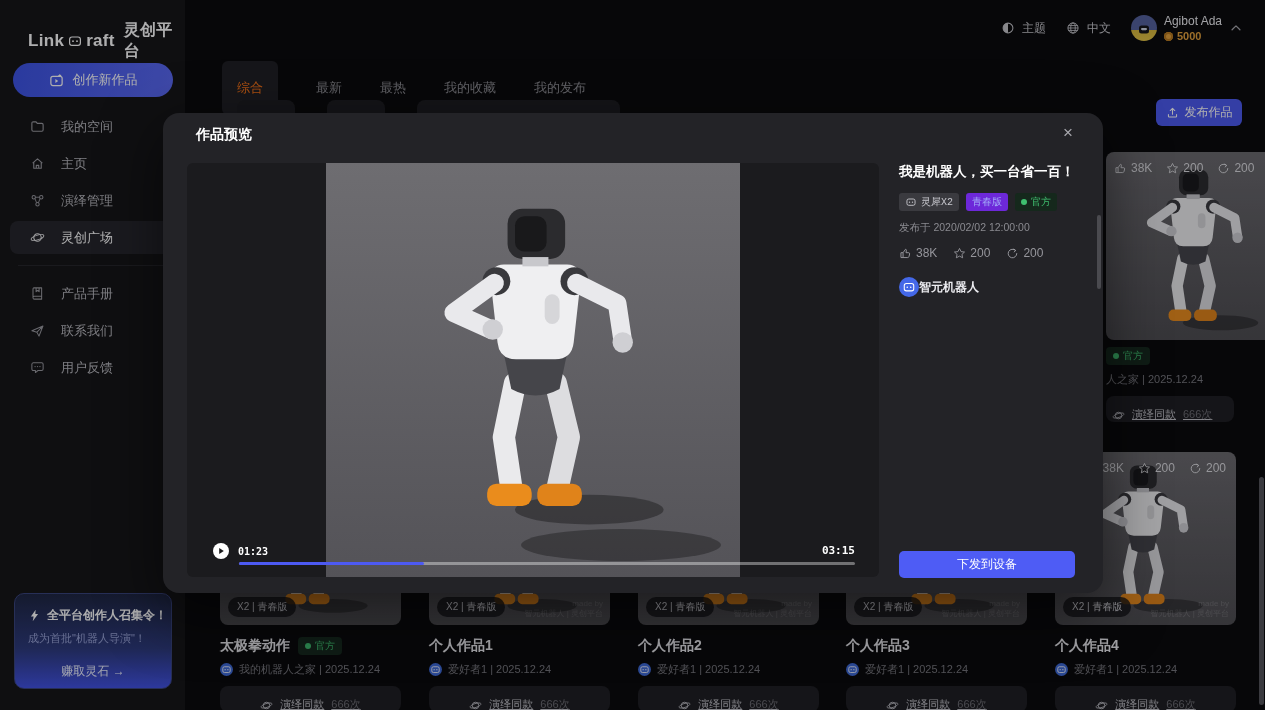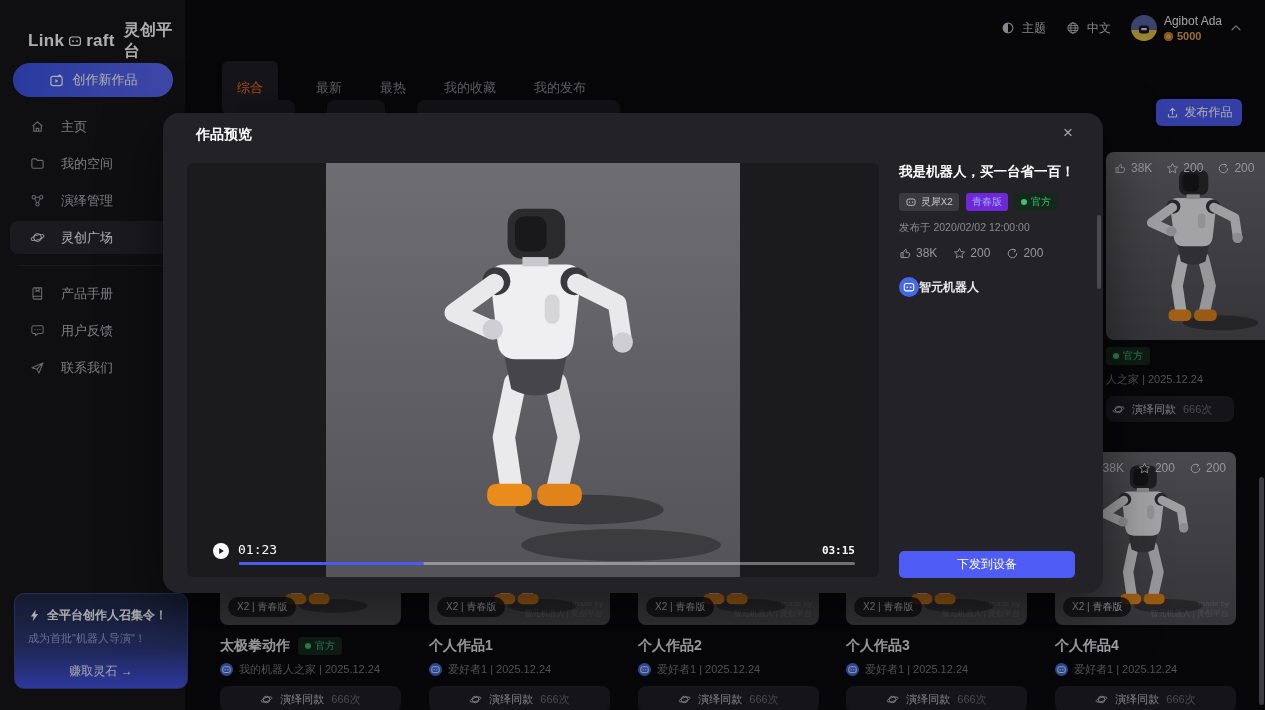--- a/index.html
+++ b/index.html
@@ -18,21 +18,21 @@
     gap:9px; color:#fff; font-size:13px; cursor:pointer; }
   .nav { position:absolute; left:0; top:108px; width:185px; }
   .nav-item { position:relative; height:37px; display:flex; align-items:center; padding-left:30px; gap:16px;
     color:#b9b9be; font-size:13px; cursor:pointer; }
   .nav-item svg { color:#9a9aa0; }
   .nav-item.active { color:#fff; }
   .nav-item.active svg { color:#e8e8ea; }
   .nav-item.active::before { content:""; position:absolute; left:10px; right:10px; top:2px; bottom:2px;
     background:#26262b; border-radius:8px; z-index:-1; }
   .nav-div { height:1px; background:#26262a; margin:9px 18px 9px 18px; }
-  .promo { position:absolute; left:14px; top:593px; width:174px; height:96px; border-radius:10px; overflow:hidden;
+  .promo { position:absolute; left:14px; top:593px; width:158px; height:96px; border-radius:10px; overflow:hidden;
     background:linear-gradient(180deg,#1e2642 0%,#2d3a7c 58%,#4152e4 100%);
     border:1px solid #39447e; }
   .promo-l1 { display:flex; align-items:center; gap:6px; margin:13px 0 0 13px; color:#fff; font-size:12px; font-weight:bold; }
   .promo-l2 { margin:7px 0 0 13px; color:#9aa5d8; font-size:11px; }
   .promo-btn { position:absolute; left:0; right:0; bottom:0; height:34px; display:flex; align-items:center;
     justify-content:center; color:#eef1ff; font-size:12px; cursor:pointer; }
 
   
   .topbar { position:absolute; left:185px; top:0; width:1080px; height:56px; }
   .tb-right { position:absolute; right:22px; top:0; height:56px; display:flex; align-items:center; gap:20px; }
@@ -68,37 +68,37 @@
     font-size:8px; line-height:10px; }
   .card-title-row { display:flex; align-items:center; gap:8px; margin-top:12px; }
   .card-title { color:#ececf0; font-size:14px; font-weight:bold; }
   .official { display:inline-flex; align-items:center; gap:4px; background:#15281c; color:#3fbf6f;
     font-size:10px; padding:2px 7px; border-radius:4px; }
   .official::before { content:""; width:6px; height:6px; border-radius:50%; background:#3fbf6f; }
   .card-author { display:flex; align-items:center; gap:6px; margin-top:7px; color:#77777d; font-size:11px; }
   .mini-av { width:13px; height:13px; border-radius:50%; background:#3f6ad8; display:flex; align-items:center;
     justify-content:center; color:#fff; flex:0 0 auto; }
   .remix-btn { margin-top:9px; height:26px; background:#1e1e22; border-radius:8px; display:flex;
-    align-items:center; justify-content:center; gap:7px; font-size:11px; color:#c2c2c8; cursor:pointer; }
+    align-items:flex-end; justify-content:center; gap:7px; font-size:11px; color:#c2c2c8; cursor:pointer;text-decoration:underline; }
   .remix-btn .cnt { color:#6c6c72; }
   .remix-btn svg { color:#b8b8be; }
 
   
   .dim { position:absolute; inset:0; background:rgba(4,4,7,.32); z-index:10; }
   .modal { position:absolute; left:163px; top:113px; width:940px; height:480px; background:#232327;
     border-radius:16px; z-index:20; box-shadow:0 18px 60px rgba(0,0,0,.55); }
   .modal-title { position:absolute; left:33px; top:13px; color:#fff; font-size:14px; font-weight:bold; }
   .modal-close { position:absolute; right:30px; top:10px; color:#a8a8ae; font-size:17px; cursor:pointer; }
   .video-wrap { position:absolute; left:24px; top:50px; width:692px; height:414px; background:#1b1b1e;
     border-radius:6px; overflow:hidden; }
   .video { position:absolute; left:139px; top:0; width:414px; height:414px;
     background:linear-gradient(180deg,#6e6d71 0%,#545358 100%); }
   .play-btn { position:absolute; left:26px; bottom:18px; width:16px; height:16px; border-radius:50%;
     background:#fff; display:flex; align-items:center; justify-content:center; cursor:pointer; }
-  .t-cur { position:absolute; left:51px; bottom:20px; color:#fff; font-size:13px; font-weight:normal;
+  .t-cur { position:absolute; left:51px; bottom:20px; color:#fff; font-size:10px; font-weight:bold;
     font-family:"DejaVu Sans Mono",monospace;text-align:right; }
   .t-dur { position:absolute; right:24px; bottom:20px; color:#fff; font-size:11px; font-weight:bold;
     font-family:"DejaVu Sans Mono",monospace; }
   .progress { position:absolute; left:52px; right:24px; bottom:12px; height:3px; border-radius:2px;
     background:rgba(255,255,255,.38); cursor:pointer; }
   .progress-fill { height:100%; border-radius:2px; background:#4d5af2; }
   .panel { position:absolute; left:736px; top:50px; width:182px; }
   .work-title { color:#fff; font-size:13.5px; font-weight:bold; white-space:nowrap; }
   .tags { display:flex; gap:7px; margin-top:12px; }
   .tag { display:flex; align-items:center; gap:4px; font-size:10px; padding:2px 6px; border-radius:3px;font-family:Liberation Mono, monospace; }
@@ -231,29 +231,29 @@
   <div class="create-btn">
     <svg width="15" height="15">
         <use href="#ic-create" color="#fff"></use>
       </svg>
     <span>创作新作品</span>
   </div>
 
   <nav class="nav">
     <div class="nav-item">
       <svg width="15" height="15">
-          <use href="#ic-home"></use>
-        </svg>
-      <span>主页</span>
+          <use href="#ic-folder"></use>
+        </svg>
+      <span>我的空间</span>
     </div>
     <div class="nav-item">
       <svg width="15" height="15">
-          <use href="#ic-folder"></use>
-        </svg>
-      <span>我的空间</span>
+          <use href="#ic-home"></use>
+        </svg>
+      <span>主页</span>
     </div>
     <div class="nav-item">
       <svg width="15" height="15">
           <use href="#ic-nodes"></use>
         </svg>
       <span>演绎管理</span>
     </div>
     <div class="nav-item active">
       <svg width="15" height="15">
           <use href="#ic-planet"></use>
@@ -262,29 +262,29 @@
     </div>
     <div class="nav-div"></div>
     <div class="nav-item">
       <svg width="15" height="15">
           <use href="#ic-book"></use>
         </svg>
       <span>产品手册</span>
     </div>
     <div class="nav-item">
       <svg width="15" height="15">
-          <use href="#ic-feedback"></use>
-        </svg>
-      <span>用户反馈</span>
+          <use href="#ic-send"></use>
+        </svg>
+      <span>联系我们</span>
     </div>
     <div class="nav-item">
       <svg width="15" height="15">
-          <use href="#ic-send"></use>
-        </svg>
-      <span>联系我们</span>
+          <use href="#ic-feedback"></use>
+        </svg>
+      <span>用户反馈</span>
     </div>
   </nav>
 
   <div class="promo">
     <div class="promo-l1">
       <svg width="13" height="13">
           <use href="#ic-bolt" color="#fff"></use>
         </svg>
       <span>全平台创作人召集令！</span>
     </div>

